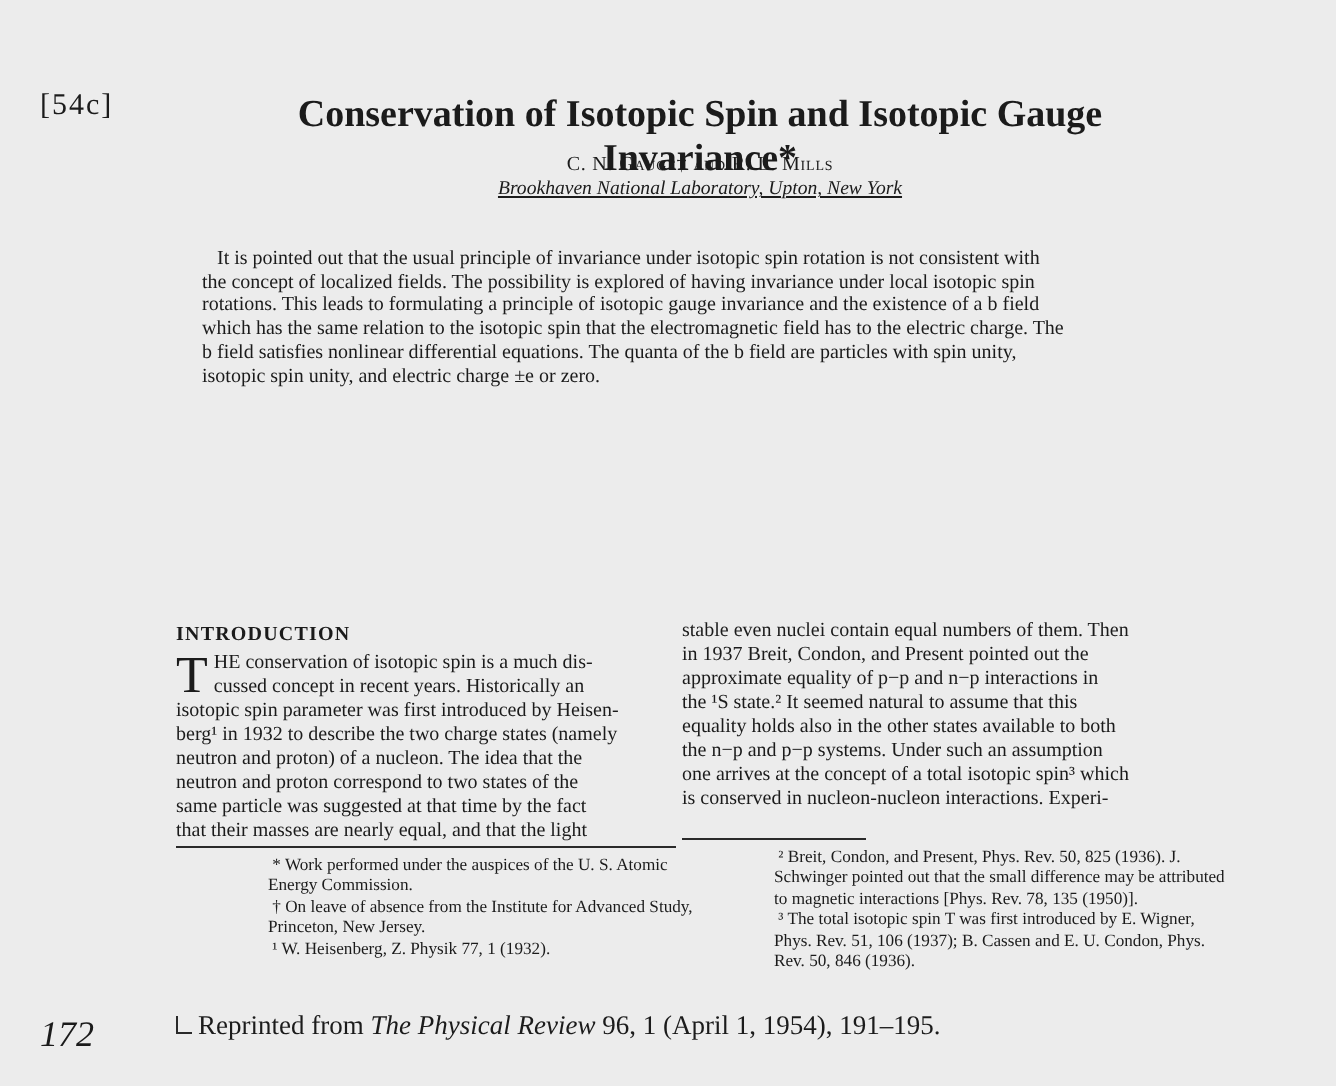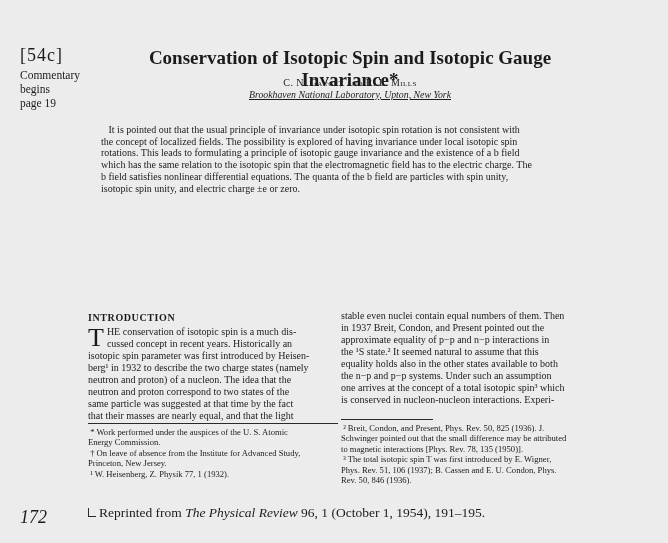--- a/index.html
+++ b/index.html
@@ -7,21 +7,21 @@
   .page{
     position:relative;
     width:668px;height:543px;
     background:#ececec;
     color:#1b1b1b;
     font-family:"Liberation Serif", serif;
     overflow:hidden;
   }
   .margin-label{
     position:absolute;left:20px;top:45px;
-    font-size:18px;letter-spacing:1px;
+    font-size:15px;letter-spacing:1px;
   }
   .margin-note{
     position:absolute;left:20px;top:68px;
     font-size:11.5px;line-height:14px;
     white-space:pre;
   }
   .paper-title{
     position:absolute;left:100px;top:47px;width:500px;
     font-size:19px;font-weight:bold;text-align:center;
   }
@@ -62,20 +62,21 @@
     position:absolute;left:88px;top:423px;width:250px;
     border-top:1px solid #2a2a2a;
   }
   .foot-rule-right{
     position:absolute;left:341px;top:419px;width:92px;
     border-top:1px solid #2a2a2a;
   }
   .footnotes{
     font-size:8.6px;line-height:10.4px;
     white-space:pre;
+    margin-left:46px;
   }
   .left-foot{position:absolute;left:88px;top:427px;width:260px;}
   .right-foot{position:absolute;left:341px;top:423px;width:262px;}
   .page-number{
     position:absolute;left:20px;top:507px;
     font-size:18px;font-style:italic;
   }
   .reprint-line{
     position:absolute;left:88px;top:505px;width:560px;
     font-size:13.5px;
@@ -88,23 +89,20 @@
     border-bottom:1.5px solid #2a2a2a;
     margin-right:3px;
   }
 </style>
 </head>
 <body>
 
 <div class="page">
 
   <div class="margin-label">[54c]</div>
-  <div class="margin-note">Commentary
-begins
-page 19</div>
 
   <div class="paper-title">Conservation of Isotopic Spin and Isotopic Gauge Invariance*</div>
   <div class="authors-line">C. N. Gauge† and R. L. Mills</div>
   <div class="affiliation-line">Brookhaven National Laboratory, Upton, New York</div>
 
   <div class="abstract">   It is pointed out that the usual principle of invariance under isotopic spin rotation is not consistent with
 the concept of localized fields. The possibility is explored of having invariance under local isotopic spin
 rotations. This leads to formulating a principle of isotopic gauge invariance and the existence of a b field
 which has the same relation to the isotopic spin that the electromagnetic field has to the electric charge. The
 b field satisfies nonlinear differential equations. The quanta of the b field are particles with spin unity,
@@ -140,15 +138,15 @@
   <div class="foot-rule-right"></div>
   <div class="right-foot footnotes"> ² Breit, Condon, and Present, Phys. Rev. 50, 825 (1936). J.
 Schwinger pointed out that the small difference may be attributed
 to magnetic interactions [Phys. Rev. 78, 135 (1950)].
  ³ The total isotopic spin T was first introduced by E. Wigner,
 Phys. Rev. 51, 106 (1937); B. Cassen and E. U. Condon, Phys.
 Rev. 50, 846 (1936).</div>
 
   <div class="page-number">172</div>
 
-  <div class="reprint-line"><span class="corner-mark"></span><span>Reprinted from </span><span class="it">The Physical Review</span><span> 96, 1 (October 1, 1954), 191–195.</span></div>
+  <div class="reprint-line"><span class="corner-mark"></span><span>Reprinted from </span><span class="it">The Physical Review</span><span> 96, 1 (April 1, 1954), 191–195.</span></div>
 
 </div>
 
 </body></html>

